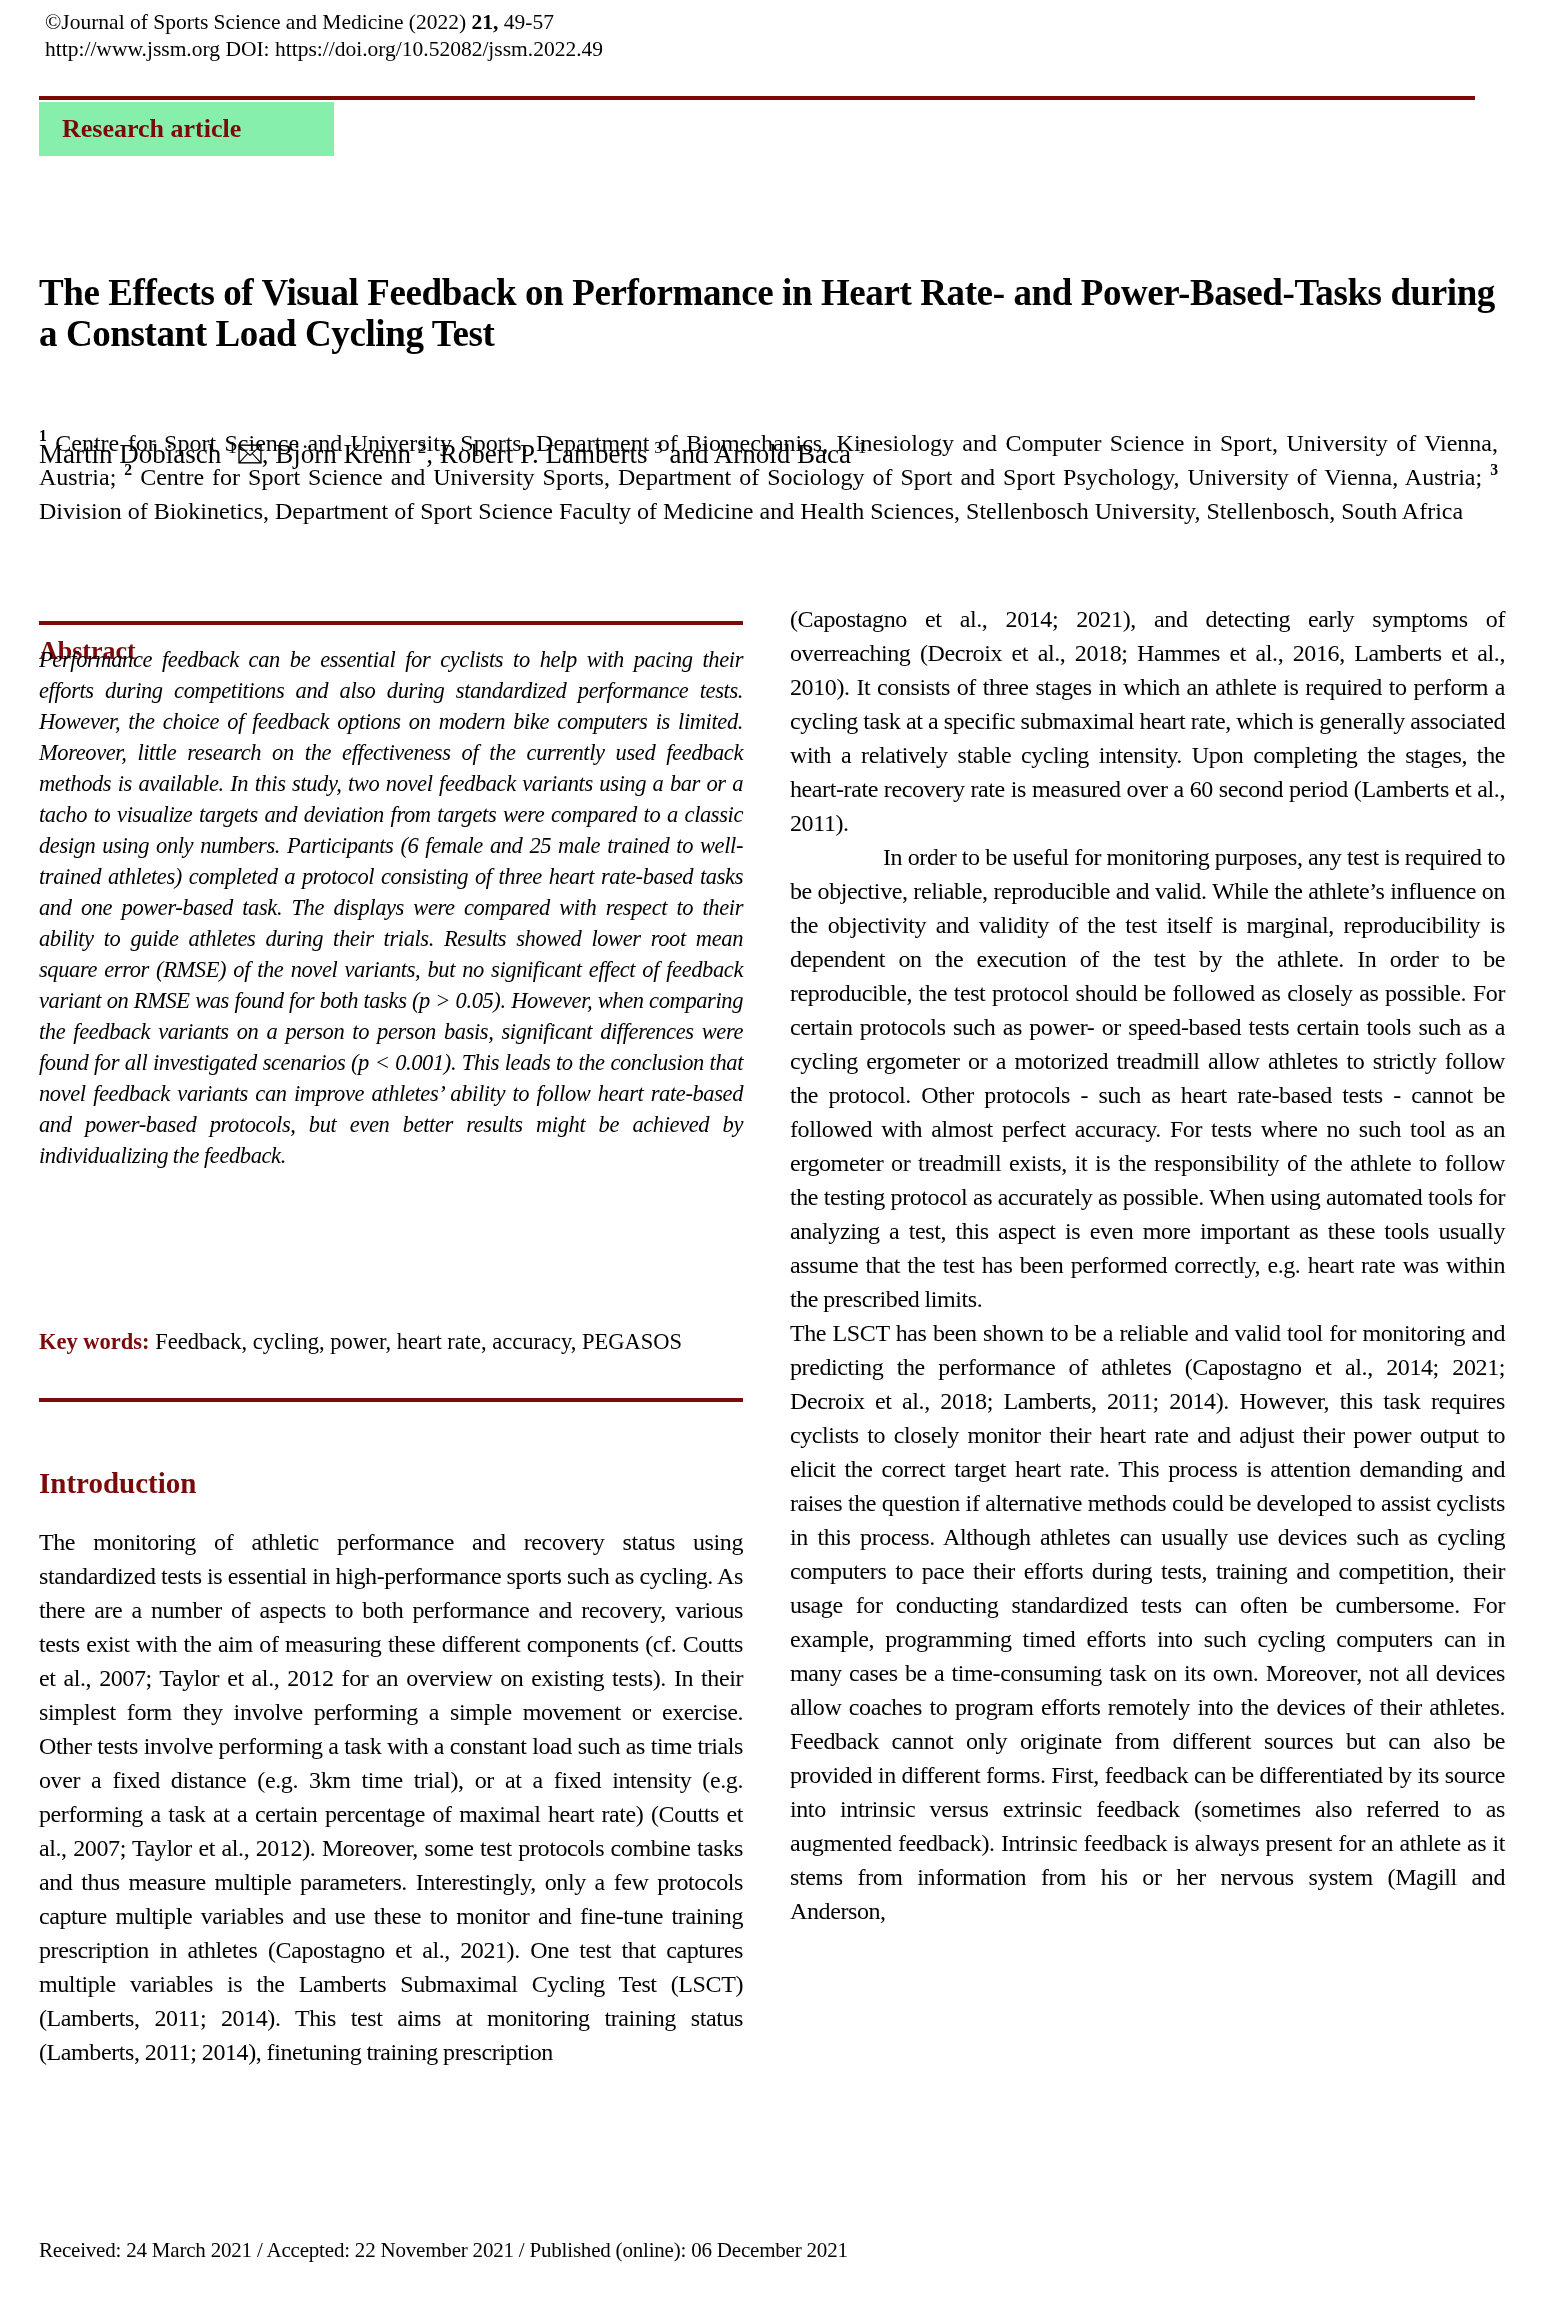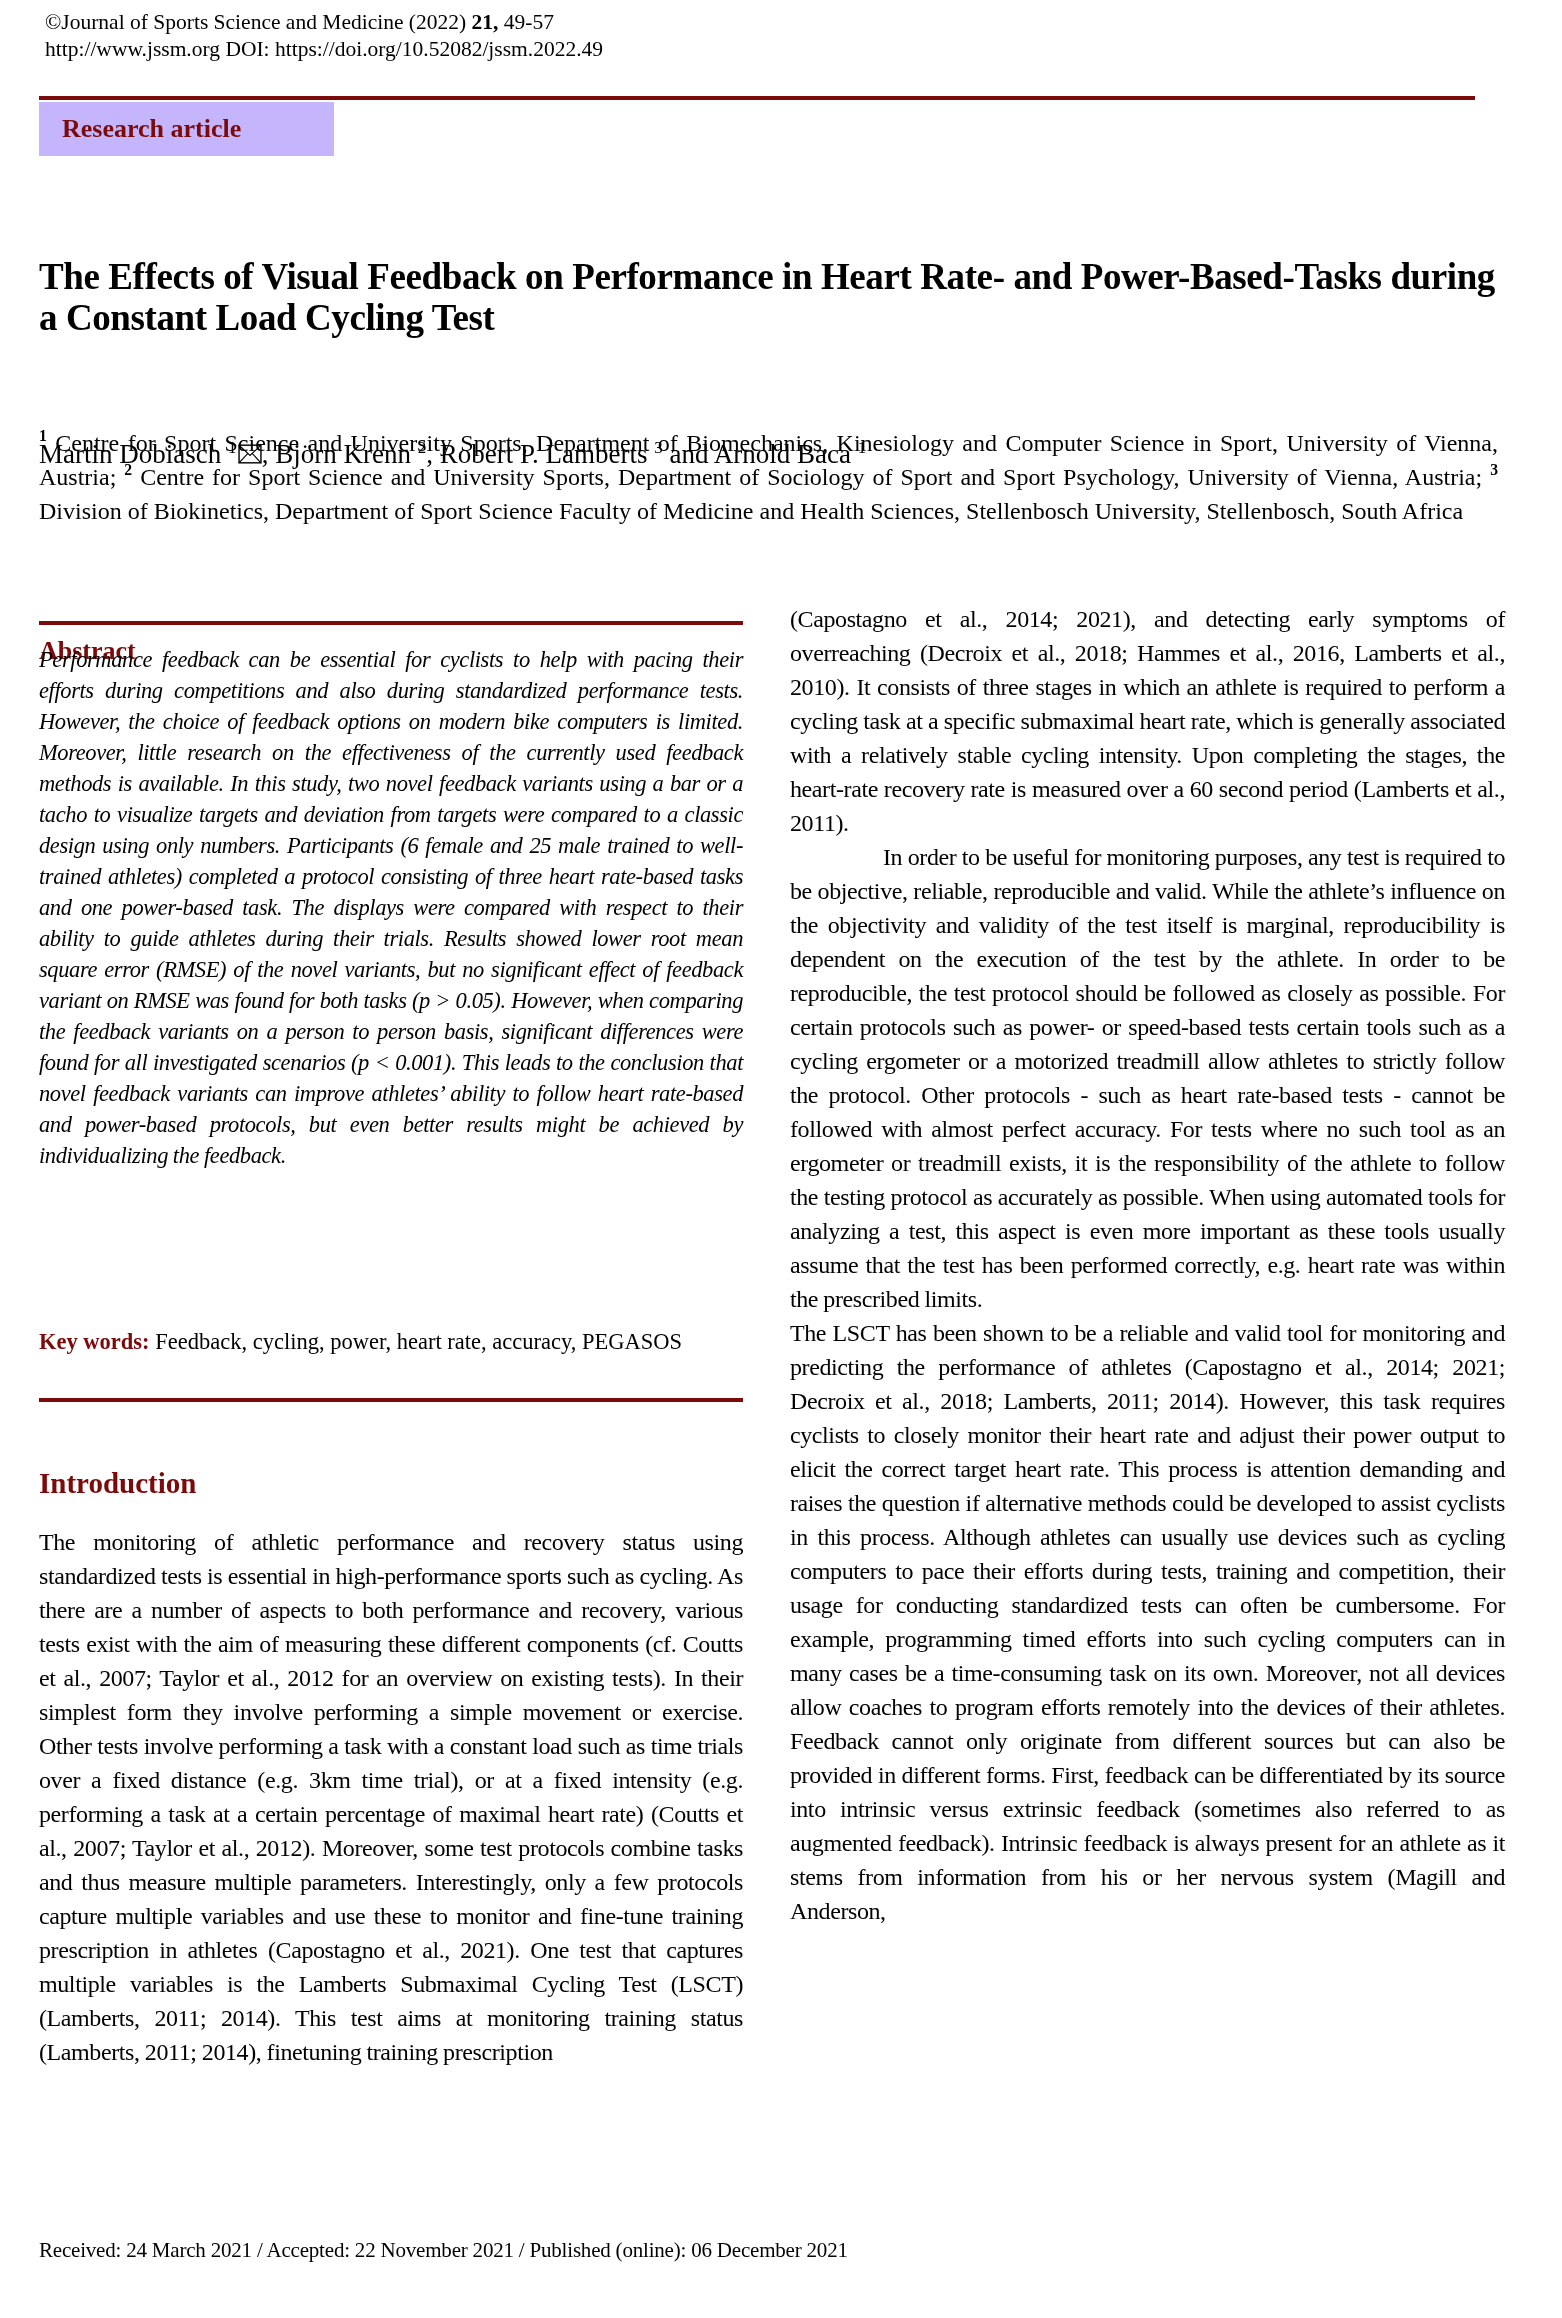--- a/index.html
+++ b/index.html
@@ -6,28 +6,28 @@
   body {
     width: 1563px; height: 2319px; position: relative; overflow: hidden;
     font-family: "Liberation Serif", "DejaVu Serif", serif; color: #000;
   }
   .abs { position: absolute; }
   .journal-header { left: 45px; top: 8.6px; font-size: 21.5px; line-height: 27px; }
   .journal-header b { font-weight: bold; }
   .rule { position: absolute; background: #7b0a0a; height: 3.6px; }
   .rule-top { left: 39px; top: 96px; width: 1436px; }
   .badge {
-    left: 39px; top: 102px; width: 295px; height: 54px; background: #c4b5fd;
+    left: 39px; top: 102px; width: 295px; height: 54px; background: #86efac;
     display: flex; align-items: center;
   }
   .badge span {
     margin-left: 23px; font-weight: bold; font-size: 26px; color: #7b0a0a;
   }
   .title {
-    left: 39px; top: 256px; width: 1459px; font-size: 37px; line-height: 41px;
+    left: 39px; top: 272px; width: 1459px; font-size: 37px; line-height: 41px;
     font-weight: bold; letter-spacing: -0.4px;
   }
   .authors {
     left: 39px; top: 392px; font-size: 27px; line-height: 33px; font-weight: normal;
     white-space: nowrap;
     margin-top: 46px;
   }
   .authors sup { font-size: 17px; vertical-align: 10px; line-height: 0; }
   .envelope {
     display: inline-block; width: 24px; height: 20px; vertical-align: -0.7px;

